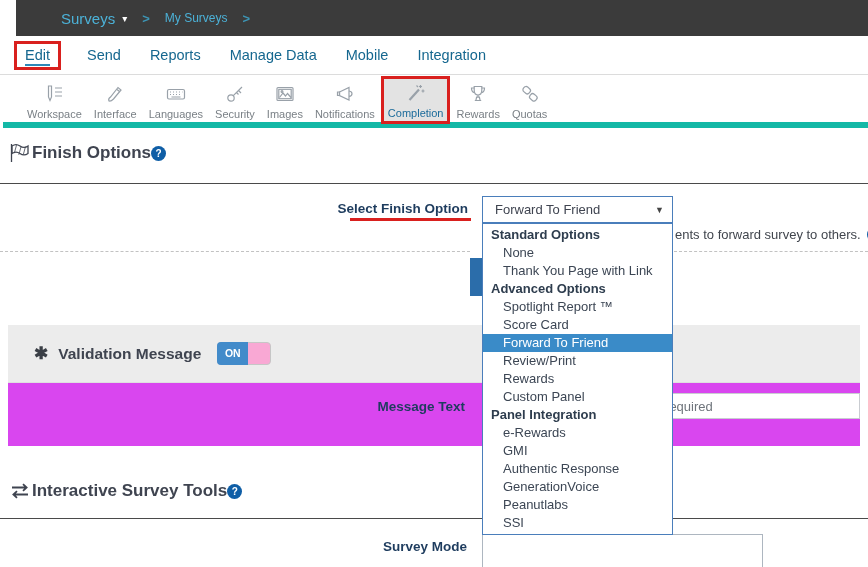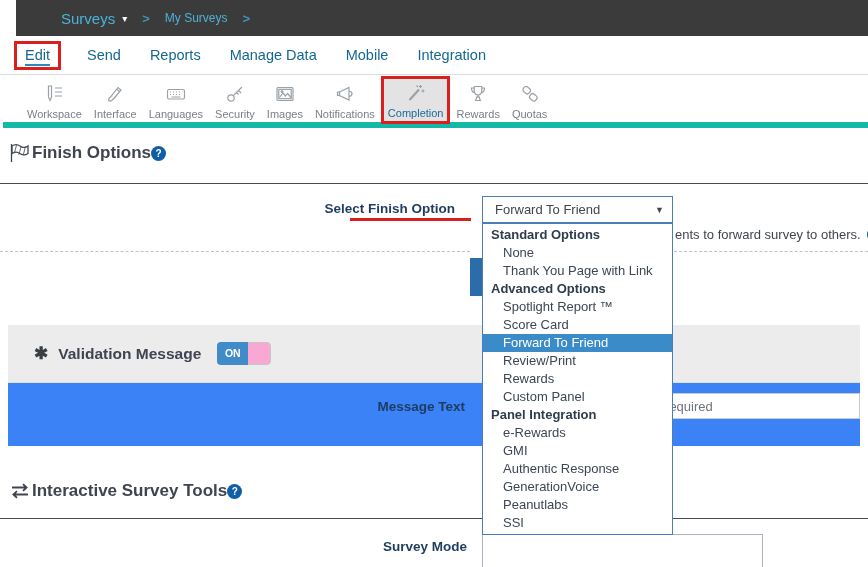--- a/index.html
+++ b/index.html
@@ -33,41 +33,41 @@
 
   
   .sect-head { position:absolute; display:flex; align-items:center; }
   .sect-head .hicon { color:#3f4450; display:flex; align-items:center; }
   .sect-head .htitle { font-size:17px; font-weight:bold; color:#3f4450; }
   .help { width:15px; height:15px; border-radius:50%; background:#0f5ea6; color:#fff; font-size:10px;
           font-weight:bold; text-align:center; line-height:15px; display:inline-block; cursor:pointer; }
   .hr-dark { position:absolute; left:0; width:868px; height:1px; background:#4a4a4a; z-index:1; }
 
   
-  .sel-label { position:absolute; left:269px; top:201px; width:186px; text-align:right;
+  .sel-label { position:absolute; left:282px; top:201px; width:186px; text-align:right;
                font-size:13.5px; font-weight:bold; color:#1e3c5e; }
   .red-underline { position:absolute; left:350px; top:218px; width:121px; height:3px; background:#d9201e; }
   .hint { position:absolute; left:675px; top:227px; font-size:13px; color:#40454d; white-space:nowrap; display:flex; gap:6px; align-items:center; }
   .dash { position:absolute; top:251px; border-top:1px dashed #c2c2c2; z-index:1; }
   .dash.l { left:0; width:470px; }
   .dash.r { left:674px; width:194px; }
   .save-sliver { position:absolute; left:470px; top:258px; width:13px; height:38px; background:#2b6daa; z-index:4; }
 
   
   .vpanel { position:absolute; left:8px; top:325px; width:852px; height:122px; z-index:2; }
   .vhead { height:58px; background:#ececec; border-bottom:1px solid #e0e0e0; display:flex; align-items:center;
            padding-left:26px; gap:10px; }
   .vhead .ast { font-size:17px; color:#3a3f46; font-weight:bold; }
   .vhead .vtitle { font-size:15.5px; font-weight:bold; color:#3f4450; }
   .toggle { width:54px; height:23px; background:#f9a8d4; border:1px solid #c6c6c6; border-radius:4px;
             margin-left:6px; position:relative; cursor:pointer; }
   .toggle .on { position:absolute; left:-1px; top:-1px; width:31px; height:23px; background:#428bca;
                 border-radius:4px 0 0 4px; color:#fff; font-size:10.5px; font-weight:bold;
                 text-align:center; line-height:23px; }
-  .vbody { height:63px; background:#3b82f6; position:relative; }
+  .vbody { height:63px; background:#d946ef; position:relative; }
   .msg-label { position:absolute; left:292px; top:16px; width:165px; text-align:right;
                font-size:13.5px; font-weight:bold; color:#1e3c5e; }
   .msg-input { position:absolute; left:552px; top:10px; width:300px; height:26px; background:#fff;
                border:1px solid #c9ccd1; overflow:hidden; cursor:text; }
   .msg-input .val { position:absolute; left:99px; top:5px; font-size:13px; color:#6e747b; white-space:nowrap; }
 
   
   .survey-label { position:absolute; left:281px; top:539px; width:186px; text-align:right;
                   font-size:13.5px; font-weight:bold; color:#1e3c5e; }
   .survey-select { position:absolute; left:482px; top:534px; width:281px; height:40px; background:#fff;

